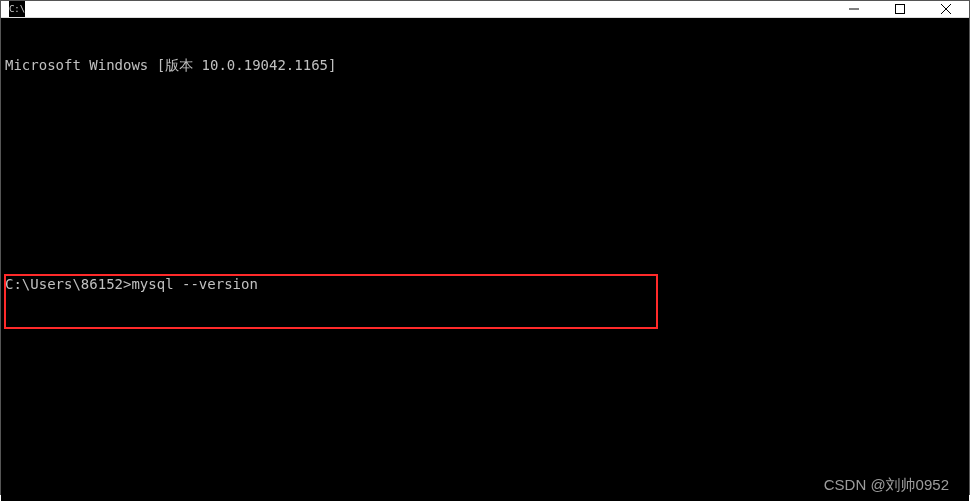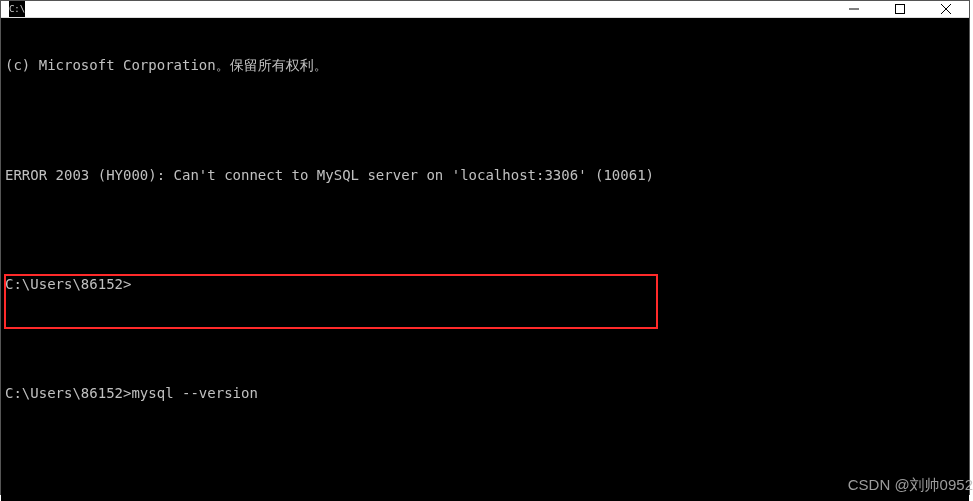--- a/index.html
+++ b/index.html
@@ -71,21 +71,21 @@
     position: absolute;
     left: 3px;
     top: 256px;
     width: 654px;
     height: 55px;
     border: 2px solid #ff2a2a;
     pointer-events: none;
   }
   .watermark {
     position: absolute;
-    right: 0;
+    right: 24px;
     bottom: 6px;
     font-family: "Microsoft YaHei", sans-serif;
     font-size: 15px;
     color: #b8b8b8;
     opacity: 0.85;
   }
 </style>
 </head>
 <body>
 
@@ -109,25 +109,23 @@
       <div class="win-btn">
         <svg width="10" height="10" viewBox="0 0 10 10">
             <line x1="0" y1="0" x2="10" y2="10" stroke="#000" stroke-width="1"></line>
             <line x1="10" y1="0" x2="0" y2="10" stroke="#000" stroke-width="1"></line>
           </svg>
       </div>
     </div>
   </div>
 
   <div class="terminal">
-    <div class="line">(c) Microsoft Corporation。保留所有权利。</div>
+    <div class="line">Microsoft Windows [版本 10.0.19042.1165]</div>
     <div class="line"></div>
-    <div class="line">ERROR 2003 (HY000): Can't connect to MySQL server on 'localhost:3306' (10061)</div>
     <div class="line"></div>
-    <div class="line">C:\Users\86152&gt;</div>
     <div class="line"></div>
     <div class="line">C:\Users\86152&gt;mysql --version</div>
     
     
     
     
     
     
     
     

